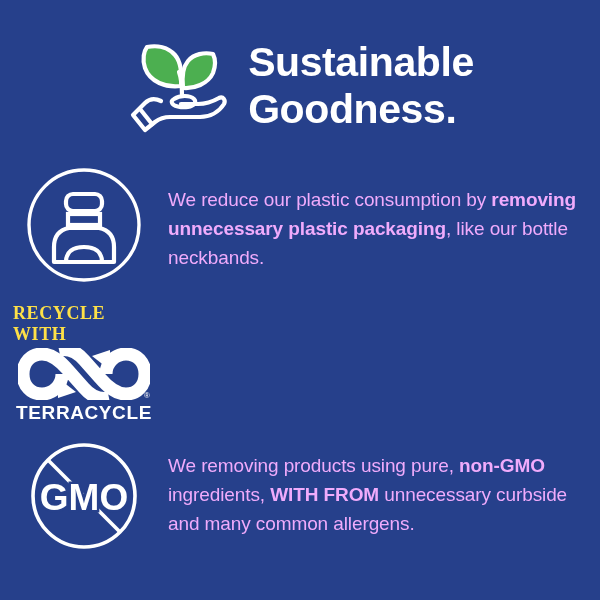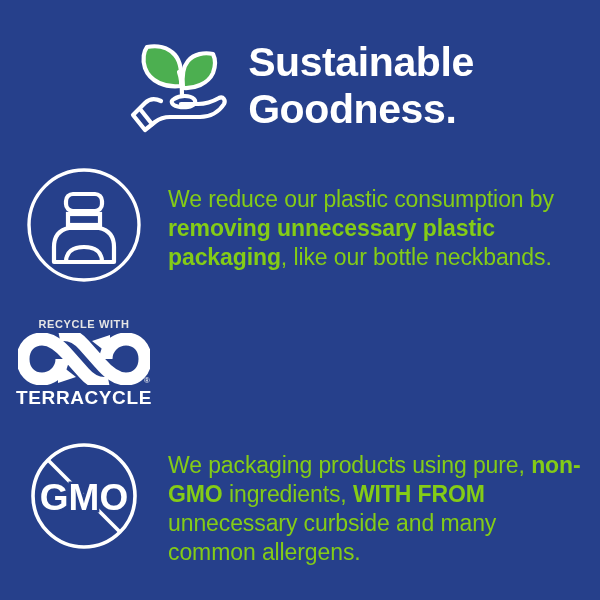--- a/index.html
+++ b/index.html
@@ -88,24 +88,24 @@
   .text-cell {
     flex: 1 1 auto;
     padding-right: 18px;
   }
 
   .row-1 .text-cell { padding-top: 22px; }
   .row-2 .text-cell { padding-top: 27px; }
   .row-3 .text-cell { padding-top: 18px; }
 
   .body-text {
-    font-size: 23px;
+    font-size: 19px;
     line-height: 29px;
     font-weight: 400;
-    color: #84cc16;
+    color: #f0abfc;
     letter-spacing: -0.1px;
   }
 
   .body-text b {
     font-weight: 700;
   }
 
   .body-text sup {
     font-size: 0.58em;
     vertical-align: super;
@@ -117,25 +117,26 @@
   .gmo-icon    { width: 112px; height: 112px; }
 
   .terracycle {
     width: 142px;
     display: flex;
     flex-direction: column;
     align-items: center;
   }
 
   .tc-top {
-    font-size: 11px;
+    font-size: 18px;
     font-weight: 700;
     letter-spacing: 0.6px;
-    color: #e5e5e5;
+    color: #fde047;
     margin-bottom: 3px;
+    font-family: Liberation Serif, serif;
   }
 
   .tc-loop { width: 132px; height: 52px; display: block; }
 
   .tc-bottom {
     font-size: 19px;
     font-weight: 700;
     letter-spacing: 0.6px;
     color: #ffffff;
     margin-top: 2px;
@@ -216,18 +217,18 @@
       <div class="icon-cell">
         <div class="gmo-icon">
           <svg viewBox="0 0 112 112" width="112" height="112" aria-hidden="true">
             <circle cx="56" cy="56" r="51" fill="none" stroke="#ffffff" stroke-width="3.6"></circle>
             <line x1="20" y1="20" x2="92" y2="92" stroke="#ffffff" stroke-width="3.6"></line>
             <text x="56" y="70" text-anchor="middle" font-family="'Liberation Sans', sans-serif" font-size="37" font-weight="bold" fill="#ffffff" stroke="#26408B" stroke-width="5" paint-order="stroke">GMO</text>
           </svg>
         </div>
       </div>
       <div class="text-cell">
-        <p class="body-text"><span>We packaging products using pure, </span><b>non-GMO</b><span> ingredients, </span><b>WITH FROM</b><span> unnecessary curbside and many common allergens.</span></p>
+        <p class="body-text"><span>We removing products using pure, </span><b>non-GMO</b><span> ingredients, </span><b>WITH FROM</b><span> unnecessary curbside and many common allergens.</span></p>
       </div>
     </div>
 
   </div>
 </div>
 
 </body></html>

